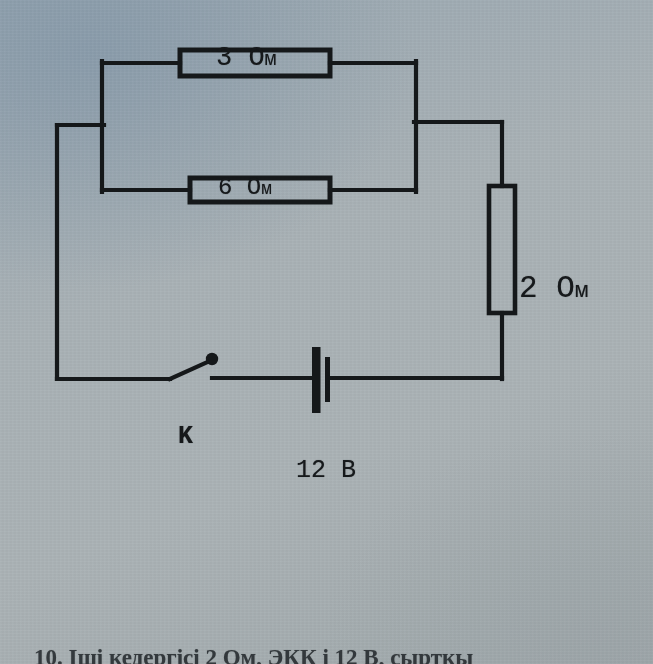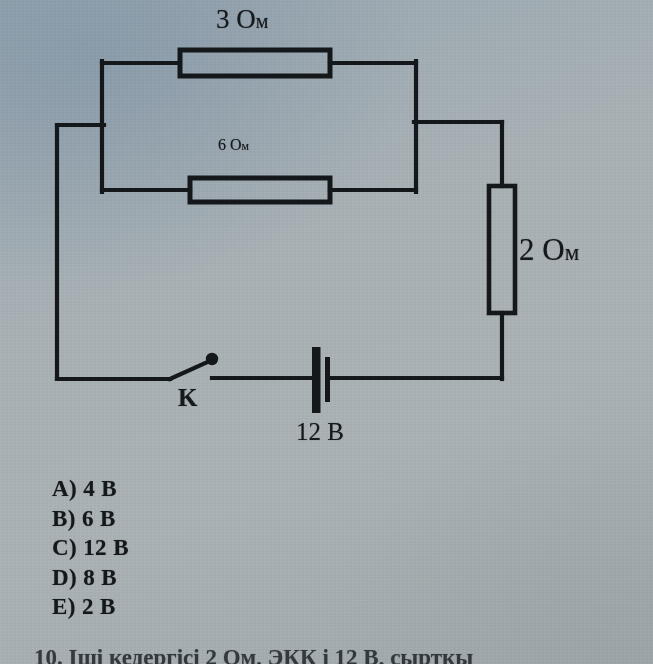--- a/index.html
+++ b/index.html
@@ -35,30 +35,31 @@
   }
   #circuit {
     position: absolute;
     left: 0; top: 0;
     width: 653px;
     height: 664px;
   }
   .lbl {
     position: absolute;
     color: #16191b;
-    font-family: Liberation Serif, serif;
+    font-family: Liberation Mono, monospace;
     white-space: nowrap;
     line-height: 1;
     text-shadow: 0 0 1px rgba(20,22,24,0.45);
+    margin-top: 39px;
   }
   .lbl .sc {
     font-size: 0.74em;
   }
   #lbl-r1 { left: 216px; top: 6px;  font-size: 27px; }
-  #lbl-r2 { left: 218px; top: 137px; font-size: 16px; }
+  #lbl-r2 { left: 218px; top: 137px; font-size: 24px; }
   #lbl-r3 { left: 519px; top: 234px; font-size: 31px; }
   #lbl-emf { left: 296px; top: 419px; font-size: 25px; }
   #lbl-sw  { left: 178px; top: 385px; font-size: 25px; font-weight: bold; }
 
   #options {
     position: absolute;
     left: 52px;
     top: 474px;
     width: 260px;
   }
@@ -151,22 +152,15 @@
   <div class="lbl" id="lbl-r1"><span>3 О</span><span class="sc">м</span></div>
 
   <div class="lbl" id="lbl-r2"><span>6 О</span><span class="sc">м</span></div>
 
   <div class="lbl" id="lbl-r3"><span>2 О</span><span class="sc">м</span></div>
 
   <div class="lbl" id="lbl-emf">12 В</div>
 
   <div class="lbl" id="lbl-sw">K</div>
 
-  <div id="options">
-    <div class="opt">A) 4 В</div>
-    <div class="opt">B) 6 В</div>
-    <div class="opt">C) 12 В</div>
-    <div class="opt">D) 8 В</div>
-    <div class="opt">E) 2 В</div>
-  </div>
 
   <div id="tail">10. Iші кедергісі 2 Ом, ЭҚК i 12 В, сыртқы</div>
 </div>
 
 </body></html>

